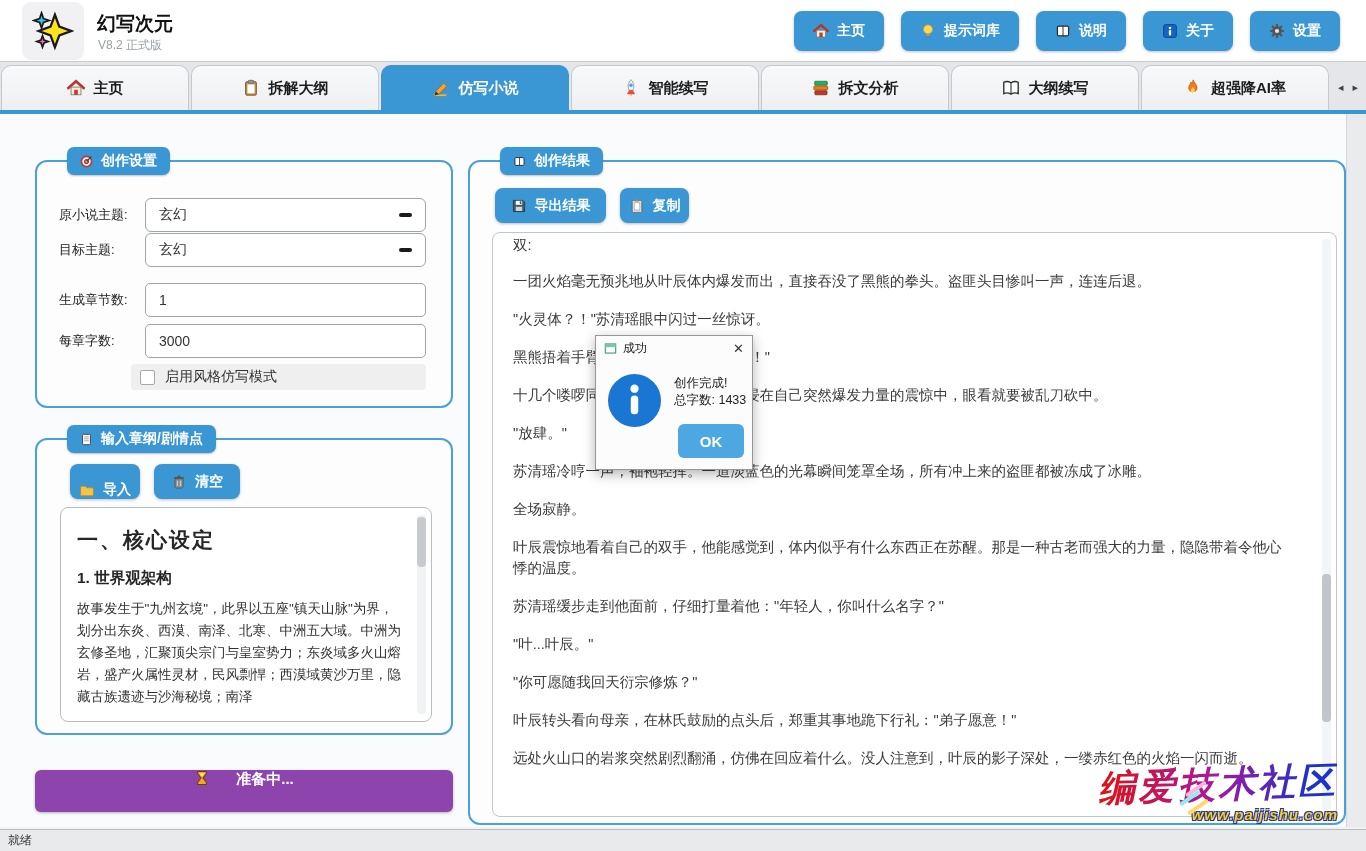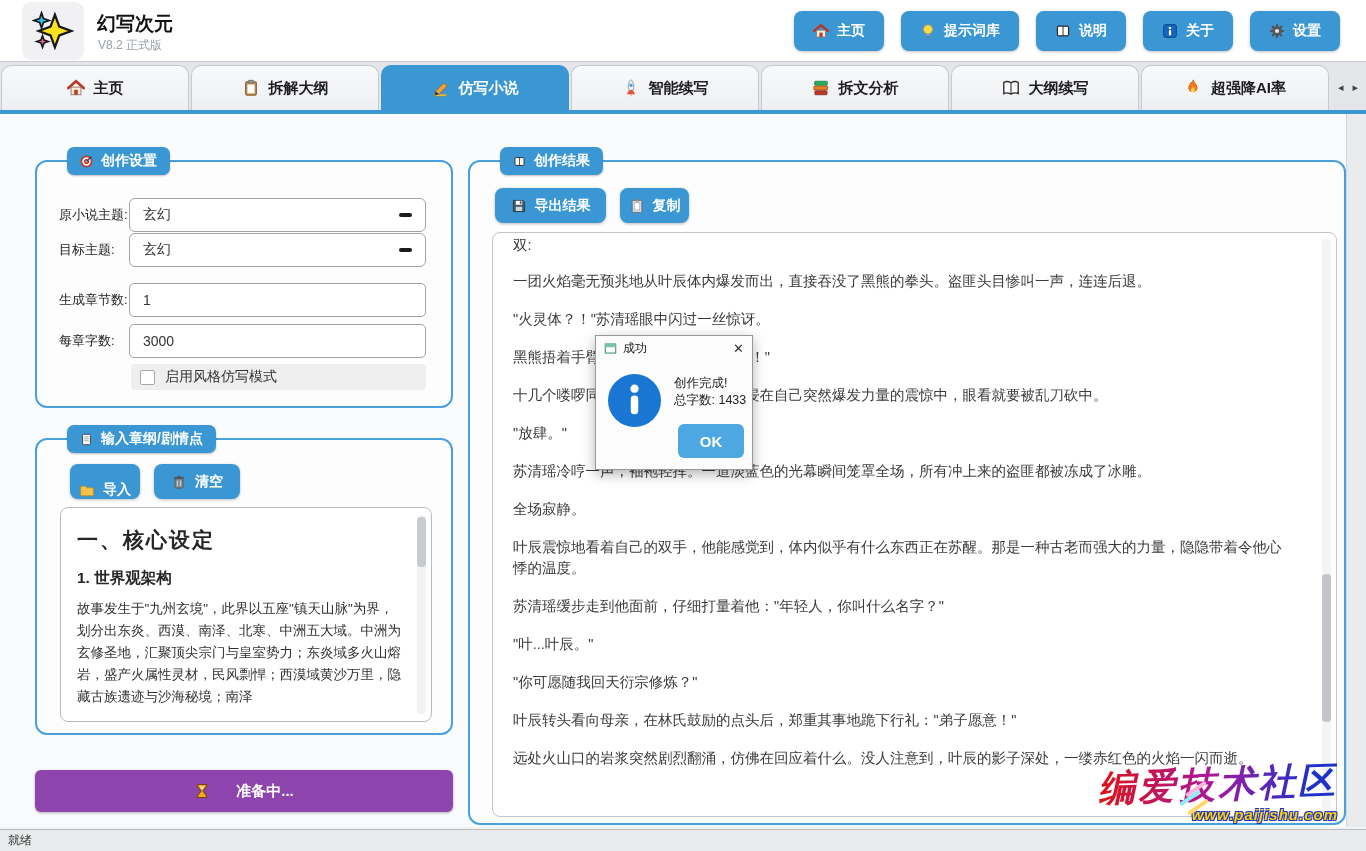--- a/index.html
+++ b/index.html
@@ -30,42 +30,42 @@
   .tab-scroll span { font-size:11px; color:#444; cursor:pointer; padding:2px 3px; }
 
   
   .main { position:absolute; left:0; top:114px; width:1366px; height:713px; background:#fafbfc; }
   .gutter { position:absolute; right:0; top:0; width:20px; height:713px; background:#e9ebed; border-left:1px solid #d4d7da; }
 
   .panel { position:absolute; border:2px solid #4aa0dc; border-radius:12px; background:#fdfdfe; }
   .legend { position:absolute; top:-15px; left:30px; height:28px; background:#3a97d4; border-radius:7px; color:#fff; font-weight:bold; font-size:14px; display:flex; align-items:center; gap:8px; padding:0 13px; box-shadow:0 1px 2px rgba(0,0,0,.25); }
 
   .panel-settings { left:35px; top:46px; width:418px; height:248px; }
-  .srow { position:absolute; left:22px; right:25px; height:34px; display:flex; align-items:center; }
+  .srow { position:absolute; left:22px; right:25px; height:34px; display:flex; align-items:center;gap:16px; }
   .srow .lbl { width:70px; font-size:13px; color:#222; flex:none; }
   .fieldbox { flex:1; height:34px; border:1px solid #9fa4a9; border-radius:6px; background:#fff; display:flex; align-items:center; justify-content:space-between; padding:0 13px; font-size:14px; color:#333; cursor:pointer; }
   .dash { width:13px; height:4px; background:#1b1b1b; border-radius:2px; }
   .fieldinput { flex:1; height:34px; border:1px solid #9fa4a9; border-radius:5px; padding:0 13px; font-size:14px; color:#333; background:#fff; font-family:inherit; }
   .checkrow { position:absolute; left:94px; right:25px; top:202px; height:26px; background:#efefef; border-radius:4px; display:flex; align-items:center; gap:10px; padding:0 9px; }
   .checkbox { width:15px; height:15px; border:1px solid #a8a8a8; background:#fff; border-radius:2px; flex:none; cursor:pointer; }
   .checkrow .clbl { font-size:14px; color:#333; }
 
   .panel-outline { left:35px; top:324px; width:418px; height:297px; }
   .obtn { position:absolute; top:24px; height:35px; background:#3a97d4; border:none; border-radius:8px; color:#fff; font-weight:bold; font-size:14px; display:flex; align-items:center; justify-content:center; gap:8px; box-shadow:0 1px 3px rgba(0,0,0,.25); cursor:pointer; font-family:inherit; }
   .btn-import { left:33px; width:70px;align-items:flex-end; }
   .btn-clear { left:117px; width:86px; }
   .outline-box { position:absolute; left:23px; top:67px; width:372px; height:215px; border:1px solid #b9bdc2; border-radius:8px; background:#fff; overflow:hidden; padding:12px 28px 10px 16px; }
   .outline-box h1 { font-size:21px; font-weight:bold; color:#262626; margin:6px 0 14px; letter-spacing:2px; }
   .outline-box h2 { font-size:15.5px; font-weight:bold; color:#262626; margin:0 0 9px; }
   .outline-box p { font-size:13.5px; line-height:1.63; color:#2f2f2f; }
   .sb { position:absolute; right:5px; top:7px; bottom:7px; width:9px; background:#f1f2f3; border-radius:4px; }
   .sb-thumb { position:absolute; left:0; width:9px; background:#c7cbd0; border-radius:4px; cursor:pointer; }
   .outline-thumb { top:2px; height:50px; }
 
-  .start-btn { position:absolute; left:35px; top:656px; width:418px; height:42px; background:#8e44ad; border:none; border-radius:6px; color:#fff; font-weight:bold; font-size:15px; display:flex; align-items:center; justify-content:center; gap:26px; box-shadow:0 1px 3px rgba(0,0,0,.3); cursor:pointer; font-family:inherit; }
+  .start-btn { position:absolute; left:35px; top:656px; width:418px; height:42px; background:#8e44ad; border:none; border-radius:6px; color:#fff; font-weight:bold; font-size:15px; display:flex; justify-content:center; gap:26px; box-shadow:0 1px 3px rgba(0,0,0,.3); cursor:pointer; font-family:inherit; }
 
   .panel-result { left:468px; top:46px; width:878px; height:665px; }
   .btn-export { left:25px; width:111px; }
   .btn-copy { left:150px; width:69px; }
   .panel-result .obtn { top:26px; }
   .result-box { position:absolute; left:22px; top:70px; width:845px; height:585px; border:1px solid #c2c6ca; border-radius:8px; background:#fff; overflow:hidden; padding:13px 42px 0 20px; }
   .result-box p { font-size:14.5px; line-height:21px; color:#3a3a3a; margin:0 0 17px; }
   .result-box p.clipped { margin-top:-11px; margin-bottom:15px; }
   .result-sb { top:6px; bottom:6px; background:#f3f4f5; }
   .result-thumb { top:335px; height:148px; background:#c2c6cb; }

